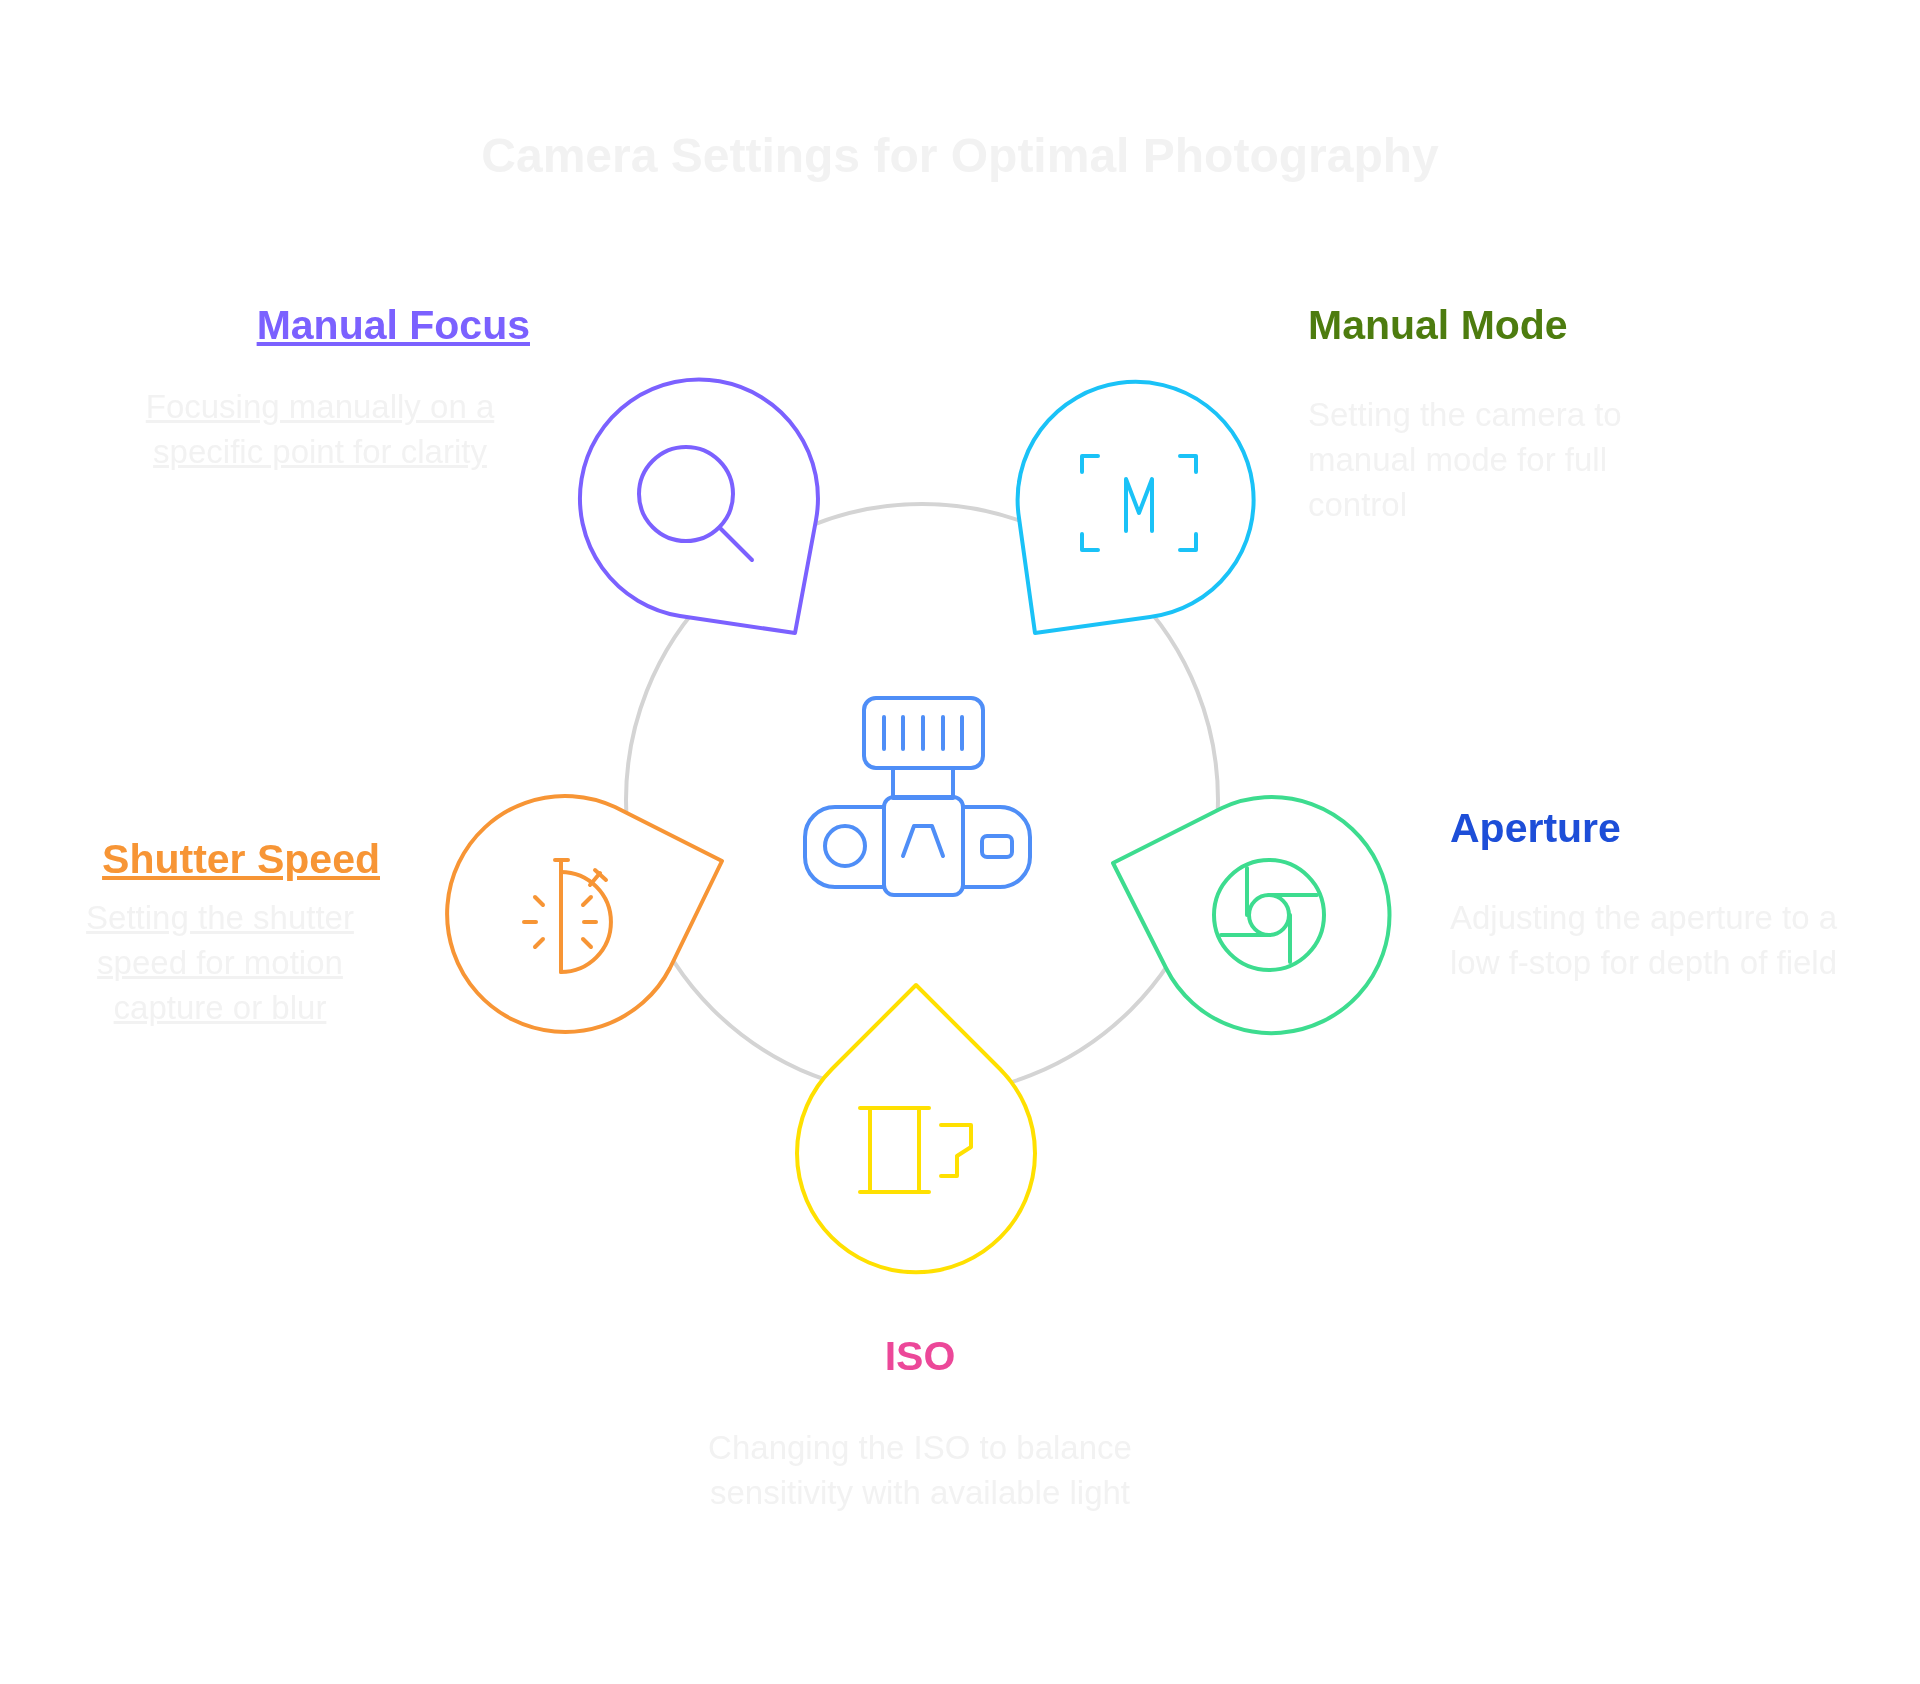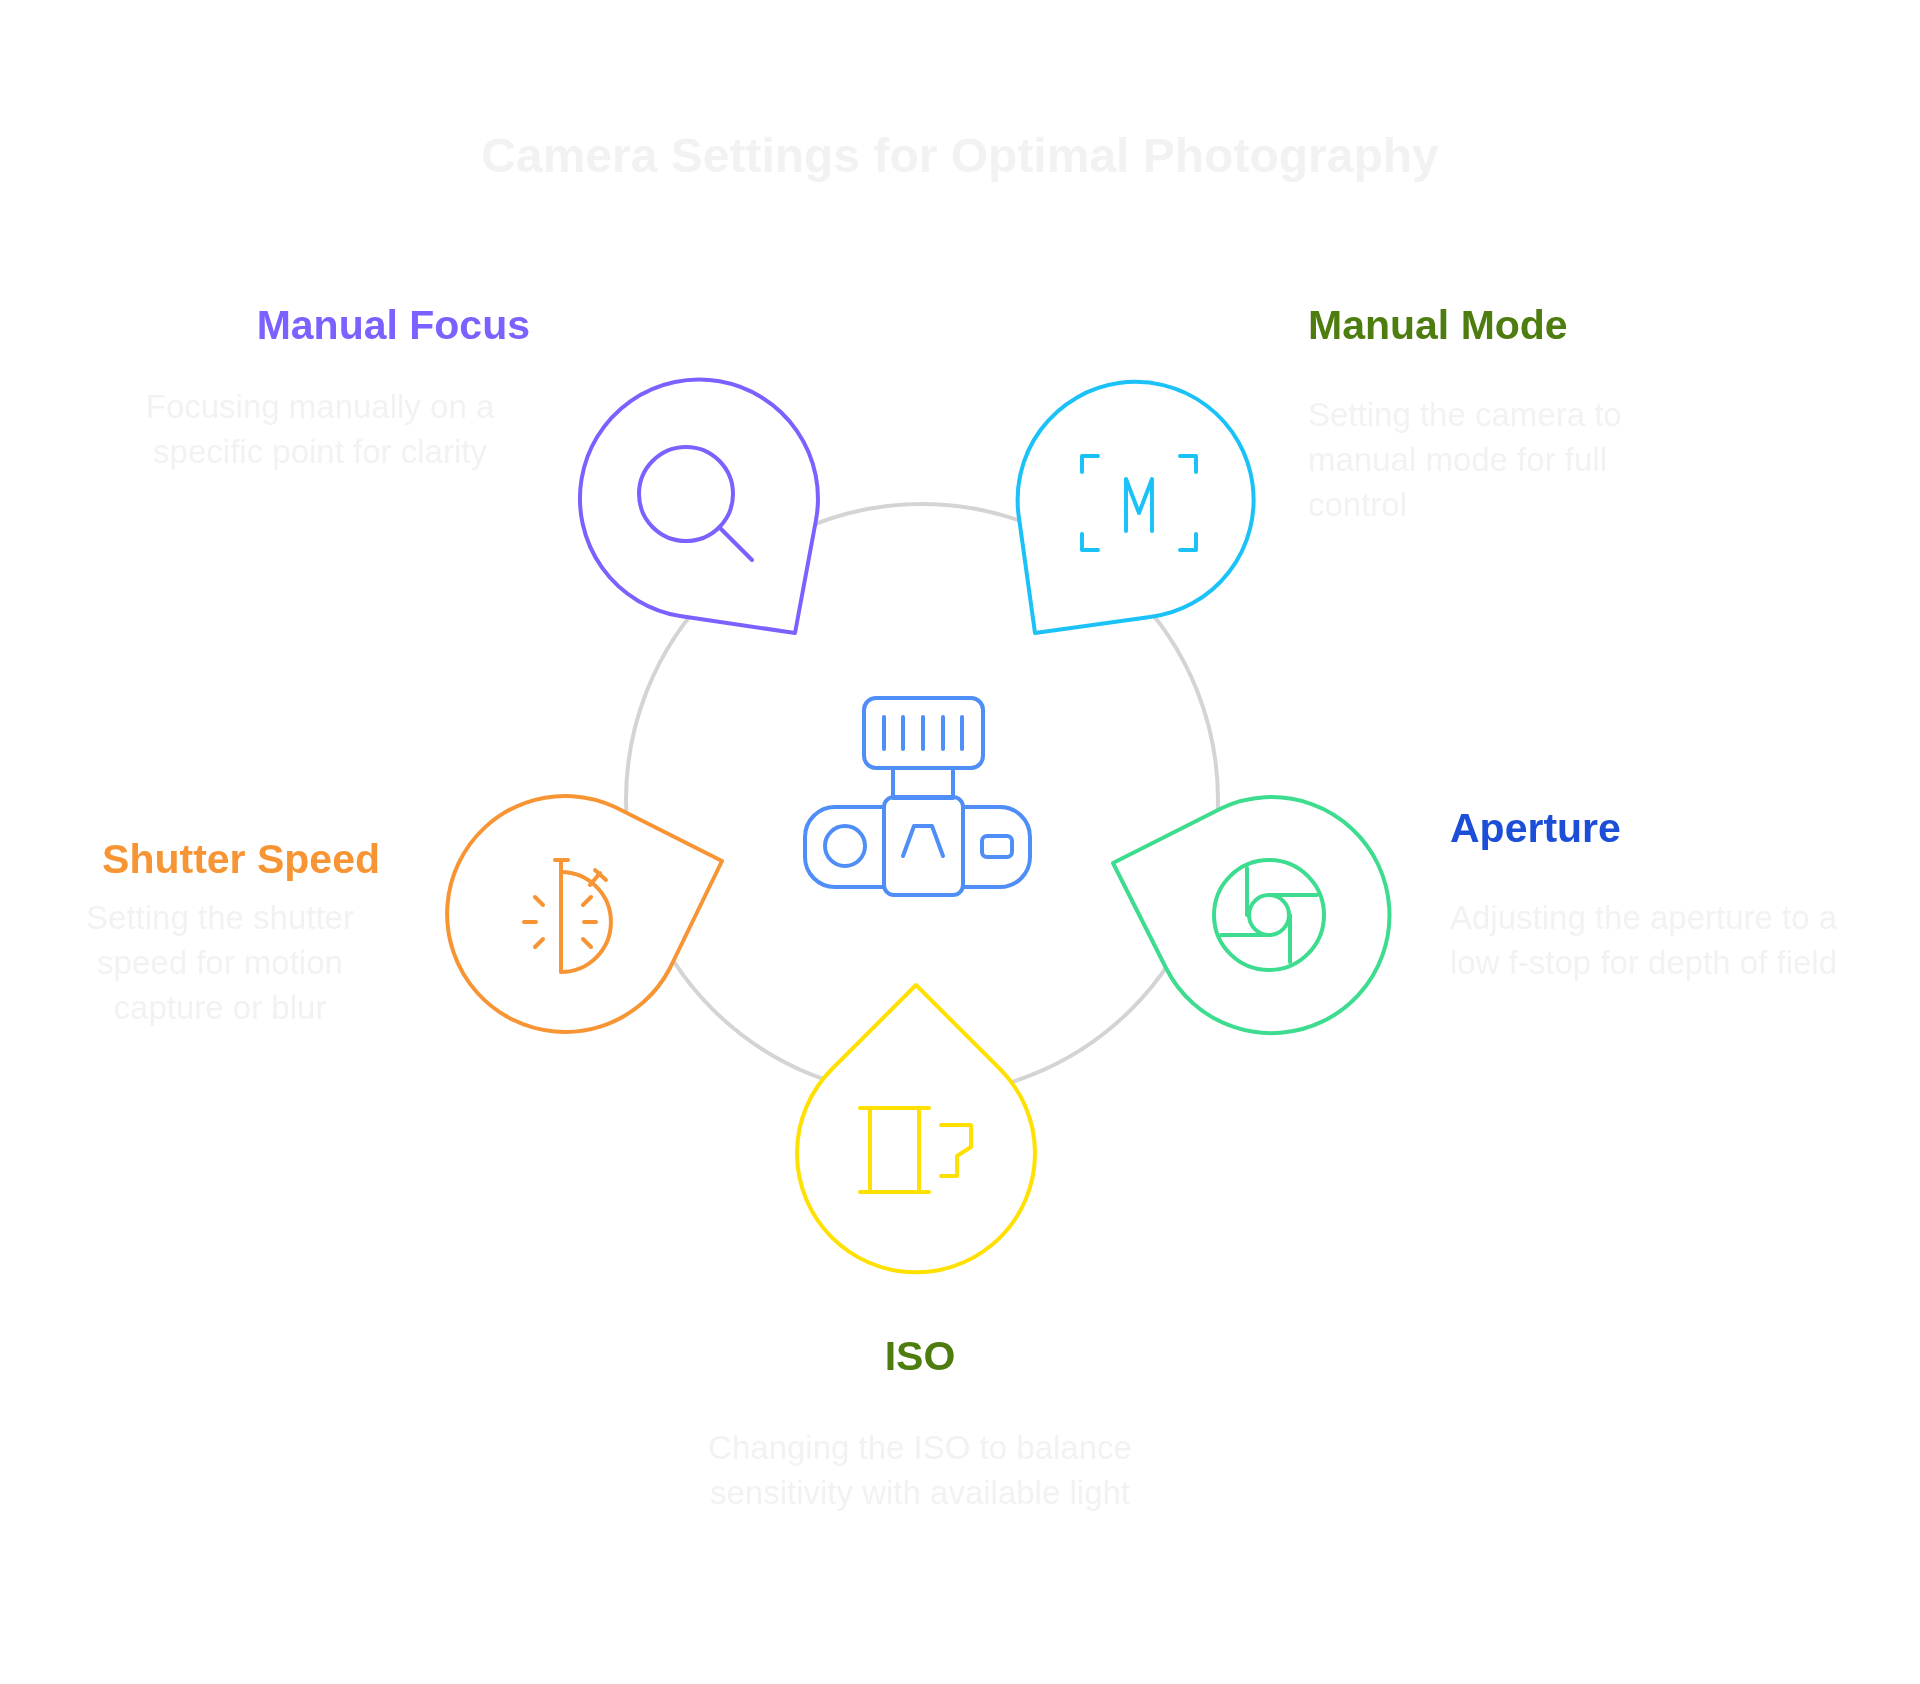--- a/index.html
+++ b/index.html
@@ -2,21 +2,21 @@
 <html><head>
   <meta charset="utf-8">
   <style>
     html, body { margin: 0; padding: 0; background: #ffffff; }
     body { width: 1920px; height: 1684px; position: relative; overflow: hidden;
            font-family: "Liberation Sans", sans-serif; }
     .title { position: absolute; left: 0; width: 1920px; top: 128px; text-align: center;
              font-size: 48px; font-weight: bold; color: #f2f2f2; margin: 0; }
     .label { position: absolute; font-size: 41px; font-weight: bold; margin: 0; white-space: nowrap; }
     .desc { position: absolute; font-size: 33px; line-height: 45px; color: #f2f2f2; margin: 0; }
-    .right-align { text-align: center; }
+    .right-align { text-align: center; text-decoration: underline; }
     .center-align { text-align: center; }
     svg#diagram { position: absolute; left: 0; top: 0; }
   </style>
 </head>
 <body>
 
 <h1 class="title">Camera Settings for Optimal Photography</h1>
 
 <svg id="diagram" width="1920" height="1684" viewBox="0 0 1920 1684">
   <circle cx="922" cy="800" r="296" fill="none" stroke="#d4d4d4" stroke-width="4"></circle>
@@ -102,14 +102,14 @@
 
 <h2 class="label" style="left: 1308px; top: 302px; color: #4d7c0f;">Manual Mode</h2>
 <p class="desc" style="left:1308px; top:392px; width:370px;">Setting the camera to manual mode for full control</p>
 
 <h2 class="label right-align" style="right: 1540px; top: 805px; color: rgb(247, 149, 53); margin-top: 31px;">Shutter Speed</h2>
 <p class="desc right-align" style="right:1540px; top:895px; width:320px;">Setting the shutter speed for motion capture or blur</p>
 
 <h2 class="label" style="left: 1450px; top: 805px; color: #1d4ed8;">Aperture</h2>
 <p class="desc" style="left:1450px; top:895px; width:410px;">Adjusting the aperture to a low f-stop for depth of field</p>
 
-<h2 class="label center-align" style="left: 720px; width: 400px; top: 1333px; color: #4d7c0f;">ISO</h2>
+<h2 class="label center-align" style="left: 720px; width: 400px; top: 1333px; color: #ec4899;">ISO</h2>
 <p class="desc center-align" style="left:700px; width:440px; top:1425px;">Changing the ISO to balance sensitivity with available light</p>
 
 </body></html>

